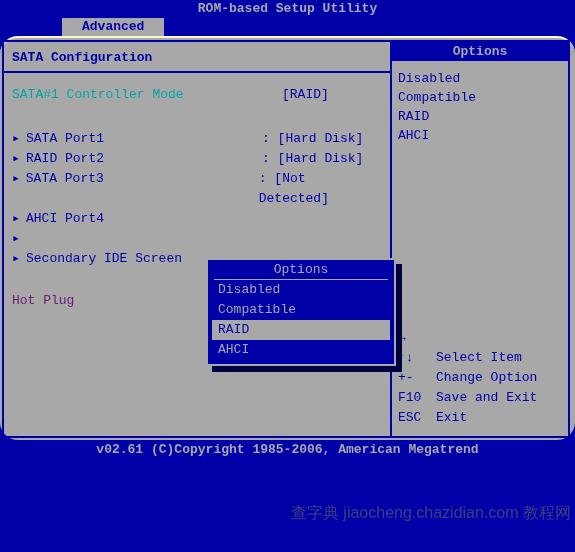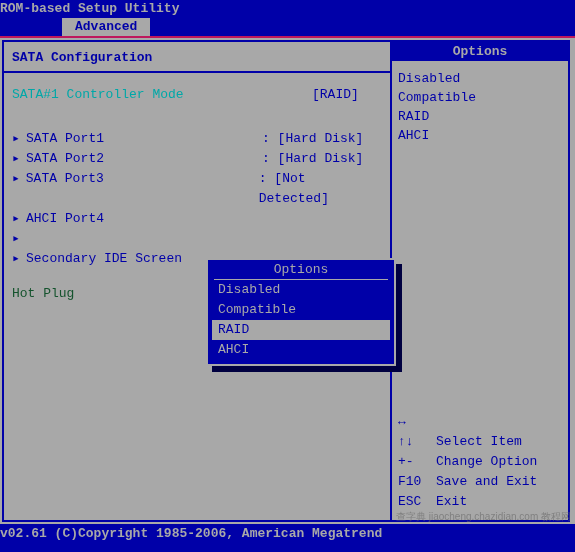--- a/index.html
+++ b/index.html
@@ -11,43 +11,44 @@
     font-size: 13px;
     color: #00a8a8;
     position: relative;
     overflow: hidden;
   }
   .title-bar {
     width: 100%;
     height: 18px;
     background: #0000a8;
     color: #a8a8a8;
-    text-align: left;
+    text-align: center;
     line-height: 18px;
     font-weight: bold;
   }
   .tab-row {
     display: flex;
     background: #0000a8;
     height: 18px;
     padding-left: 62px;
   }
   .tab {
     background: #a8a8a8;
     color: #0000a8;
-    padding: 0 13px;
+    padding: 0 20px;
     line-height: 18px;
     font-weight: bold;
   }
   .main-area {
     display: flex;
-    height: 488px;
+    height: 404px;
     background: #a8a8a8;
-    border-top: 2px solid #be185d;
+    border-top: 2px solid #fef9c3;
     padding: 2px;
+    border-radius: 18px;
   }
   .left-pane {
     width: 390px;
     border: 2px solid #0000a8;
     padding: 8px 8px;
     position: relative;
   }
   .right-pane {
     width: 178px;
     border: 2px solid #0000a8;
@@ -63,30 +64,29 @@
     margin-bottom: 6px;
   }
   .divider {
     height: 2px;
     background: #0000a8;
     margin: 6px -8px 12px -8px;
   }
   .row {
     display: flex;
     line-height: 20px;
-    gap: 30px;
   }
   .label { width: 230px; }
   .value { color: #0000a8; margin-left: 40px; }
   .port-list { margin-top: 24px; }
   .port-row { display: flex; line-height: 20px; color: #0000a8; }
   .marker { width: 14px; }
   .port-label { width: 236px; }
   .port-value { color: #0000a8; }
-  .hotplug { margin-top: 17px; color: #14532d; }
+  .hotplug { margin-top: 24px; color: #701a75; }
   .options-title {
     background: #0000a8;
     color: #a8a8a8;
     text-align: center;
     padding: 2px 0;
     font-weight: bold;
     margin: -8px -6px 8px -6px;
   }
   .help-list .opt { color: #0000a8; line-height: 19px; }
   .keys { font-size: 13px; }
@@ -120,29 +120,30 @@
     background: #a8a8a8;
     color: #0000a8;
     margin: 0 4px;
     padding: 0 6px;
   }
   .footer {
     width: 100%;
     height: 20px;
     background: #0000a8;
     color: #a8a8a8;
+    text-align: center;
     line-height: 20px;
     font-weight: bold;
   }
   .watermark {
     position: absolute;
     right: 4px;
     bottom: 28px;
     color: #666;
-    font-size: 10px;
+    font-size: 16px;
     font-family: Arial, sans-serif;
     opacity: 0.6;
   }
 </style>
 </head>
 <body>
 
 <div class="title-bar">ROM-based Setup Utility</div>
 
 <div class="tab-row">
@@ -160,21 +161,21 @@
     </div>
 
     <div class="port-list">
       <div class="port-row">
         <span class="marker">▸</span>
         <span class="port-label">SATA Port1</span>
         <span class="port-value">: [Hard Disk]</span>
       </div>
       <div class="port-row">
         <span class="marker">▸</span>
-        <span class="port-label">SATA Port2</span>
+        <span class="port-label">RAID Port2</span>
         <span class="port-value">: [Hard Disk]</span>
       </div>
       <div class="port-row">
         <span class="marker">▸</span>
         <span class="port-label">SATA Port3</span>
         <span class="port-value">: [Not Detected]</span>
       </div>
       <div class="port-row">
         <span class="marker">▸</span>
         <span class="port-label">AHCI Port4</span>

